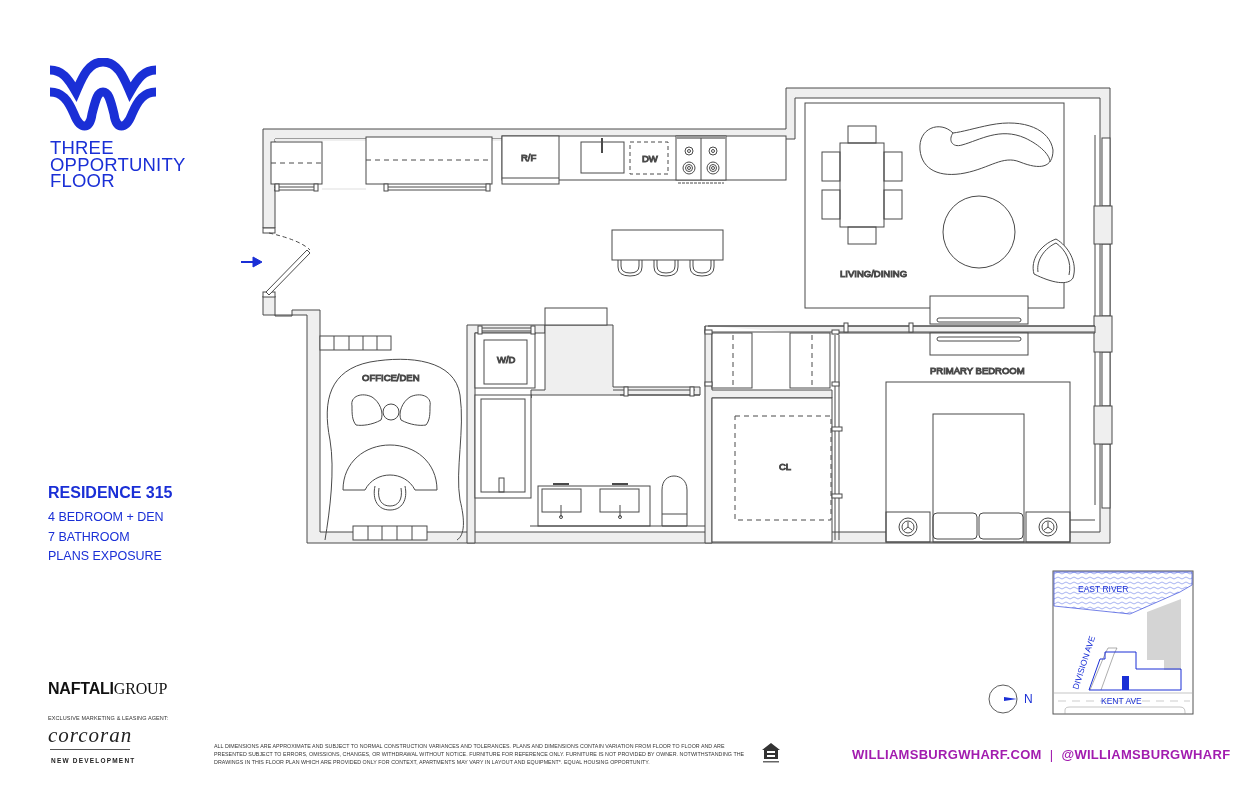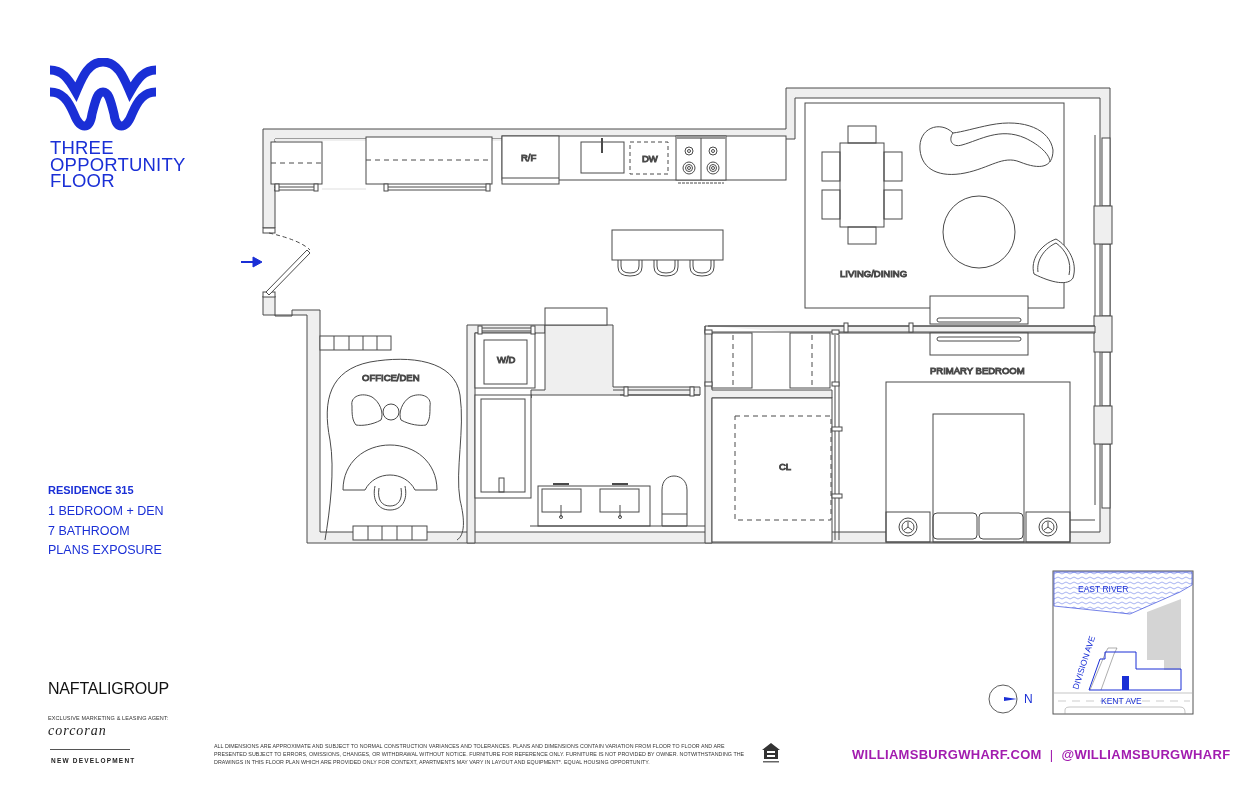--- a/index.html
+++ b/index.html
@@ -2,27 +2,27 @@
 <html><head>
 <meta charset="utf-8">
 <style>
   html, body { margin: 0; padding: 0; background: #ffffff; }
   body { width: 1236px; height: 800px; position: relative; overflow: hidden; font-family: "Liberation Sans", sans-serif; }
   .abs { position: absolute; }
   #logo-mark { left: 50px; top: 58px; width: 106px; height: 76px; }
   #logo-text { left: 50px; top: 140px; font-weight: normal; font-size: 18.5px; line-height: 16.5px; color: #1a2fd6; letter-spacing: 0.2px; }
   #logo-text div { white-space: nowrap; }
   #residence { left: 48px; top: 484px; color: #1a2fd6; }
-  #residence .title { font-weight: bold; font-size: 11px; margin-bottom: 6px; }
+  #residence .title { font-weight: bold; font-size: 16px; margin-bottom: 6px; }
   #residence .line { font-size: 12.5px; line-height: 19.5px; }
   #naftali { left: 48px; top: 680px; font-size: 16px; color: #111; letter-spacing: -0.2px; }
-  #naftali b { font-weight: 400; }
-  #naftali span.light { font-weight: normal; }
+  #naftali b { font-weight: 700; }
+  #naftali span.light { font-weight: normal; font-family: Liberation Serif, serif; }
   #agent-label { left: 48px; top: 715px; font-size: 5.5px; color: #333; letter-spacing: 0.1px; }
-  #corcoran { left: 48px; top: 723px; font-family: "Liberation Serif", serif; font-style: italic; font-size: 14px; color: #222; letter-spacing: 1px; }
+  #corcoran { left: 48px; top: 723px; font-family: "Liberation Serif", serif; font-style: italic; font-size: 21px; color: #222; letter-spacing: 1px; }
   #corcoran-rule { left: 50px; top: 749px; width: 80px; height: 1px; background: #555; }
   #newdev { left: 51px; top: 757px; font-size: 6.5px; letter-spacing: 1.2px; color: #222; font-weight: bold; }
   #disclaimer { left: 214px; top: 742px; width: 540px; font-size: 5.3px; line-height: 8px; color: #333; letter-spacing: 0.05px; text-transform: uppercase; }
   #eho { left: 761px; top: 742px; width: 20px; height: 22px; }
   #contact { left: 852px; top: 747px; font-weight: bold; font-size: 13px; color: #a21caf; letter-spacing: 0.3px; white-space: nowrap; }
   #contact .sep { margin: 0 8px; font-weight: normal; }
   #plan { left: 0; top: 0; width: 1236px; height: 800px; }
   .room-label { font-family: "Liberation Sans", sans-serif; font-size: 9.5px; fill: #222; }
   .map-label { font-family: "Liberation Sans", sans-serif; font-size: 8.5px; fill: #1a2fd6; }
   .north-label { font-family: "Liberation Sans", sans-serif; font-size: 12px; fill: #1a2fd6; }
@@ -279,21 +279,21 @@
   </g>
 </svg>
 <div id="logo-text" class="abs">
   <div>THREE</div>
   <div>OPPORTUNITY</div>
   <div>FLOOR</div>
 </div>
 
 <div id="residence" class="abs">
   <div class="title">RESIDENCE 315</div>
-  <div class="line">1 BEDROOM + DEN</div>
+  <div class="line">4 BEDROOM + DEN</div>
   <div class="line">7 BATHROOM</div>
   <div class="line">PLANS EXPOSURE</div>
 </div>
 
 <div id="naftali" class="abs"><b>NAFTALI</b><span class="light">GROUP</span></div>
 <div id="agent-label" class="abs">EXCLUSIVE MARKETING &amp; LEASING AGENT:</div>
 <div id="corcoran" class="abs">corcoran</div>
 <div id="corcoran-rule" class="abs"></div>
 <div id="newdev" class="abs">NEW DEVELOPMENT</div>
 

